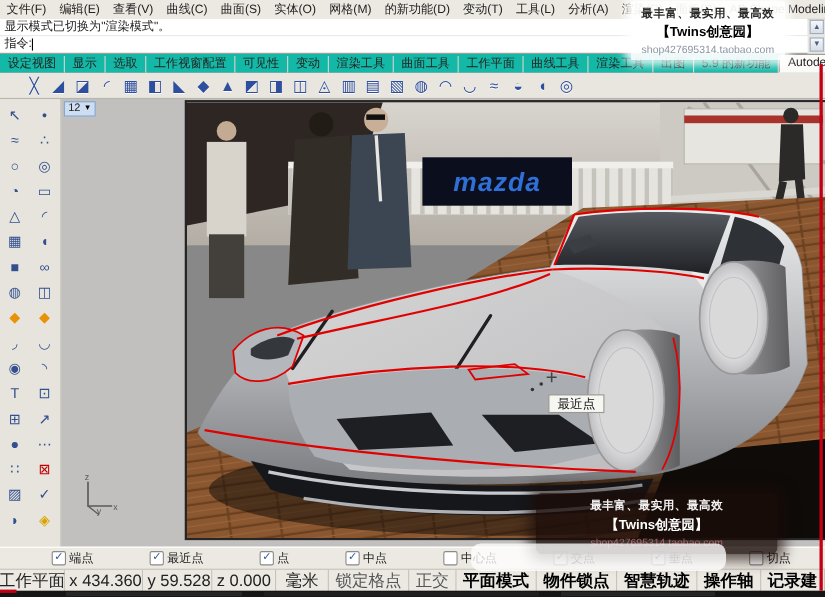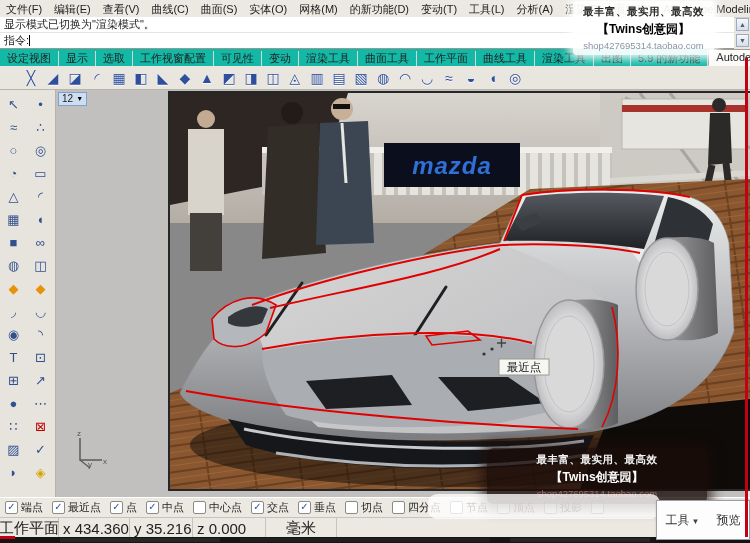--- a/index.html
+++ b/index.html
@@ -42,21 +42,21 @@
   .photo{position:absolute;left:112px;top:1px;width:581px;height:396px;border:2px solid #262626;
          box-sizing:content-box;background:#888;}
   .photo svg{display:block;width:581px;height:396px;}
   .badge12{position:absolute;left:2px;top:2px;height:12px;background:#cfddf1;border:1px solid #7da2ce;
            font-size:10px;line-height:12px;padding:0 3px;display:flex;align-items:center;gap:3px;z-index:3;}
   .badge12 .dd{font-size:7px;color:#000;}
   .axis{position:absolute;left:14px;top:338px;z-index:2;}
   
   .osnap{position:absolute;left:0;top:497px;width:750px;height:20px;background:#ece9e2;
          border-top:1px solid #fff;display:flex;align-items:center;padding-left:5px;box-sizing:border-box;gap:9px;}
-  .osnap .oi{display:flex;align-items:center;gap:3px;white-space:nowrap;}
+  .osnap .oi{display:flex;align-items:center;gap:3px;white-space:nowrap;margin-left:42px;}
   .chk{width:11px;height:11px;background:#fff;border:1px solid #8a8a8a;border-radius:2px;
        font-size:10px;line-height:10px;text-align:center;color:transparent;}
   .chk.on{color:#2b579a;}
   .chk::after{content:"✓";}
   
   .statusbar{position:absolute;left:0;top:517px;width:750px;height:20px;background:#ece9e2;
              border-top:1px solid #c6c3bb;display:flex;align-items:stretch;font-size:15px;}
   .sc{border-right:1px solid #c6c3bb;display:flex;align-items:center;justify-content:center;
       padding:0 4px;white-space:nowrap;color:#222;}
   .sc.coord{justify-content:flex-start;}
@@ -427,31 +427,35 @@
 
       <span class="oi">
         <span class="chk"></span>
         <span></span>
       </span>
     </div>
 
   <div class="statusbar">
     <span class="sc" style="width:50px">工作平面</span>
     <span class="sc coord" style="width:62px">x 434.360</span>
-    <span class="sc coord" style="width:54px">y 35.216</span>
+    <span class="sc coord" style="width:54px">y 59.528</span>
     <span class="sc coord" style="width:64px">z 0.000</span>
     <span class="sc" style="width:62px">毫米</span>
-  </div>
-
-  <div class="floatbar">
-    <span>
-      <span>工具</span><span class="dd">▼</span>
-    </span>
-    <span>预览</span>
-  </div>
+    <span style="display:flex;flex:1">
+
+    <span class="tg">锁定格点</span>
+        <span class="tg">正交</span>
+        <span class="tg on">平面模式</span>
+        <span class="tg on">物件锁点</span>
+        <span class="tg on">智慧轨迹</span>
+        <span class="tg on">操作轴</span>
+        <span class="tg on">记录建</span>
+      </span>
+  </div>
+
 
   <div class="wm-top">
     <div class="l1">最丰富、最实用、最高效</div>
     <div class="l2">【Twins创意园】</div>
     <div class="l3">shop427695314.taobao.com</div>
   </div>
   <div class="wm-bot">
     <div class="l1">最丰富、最实用、最高效</div>
     <div class="l2">【Twins创意园】</div>
     <div class="l3">shop427695314.taobao.com</div>

